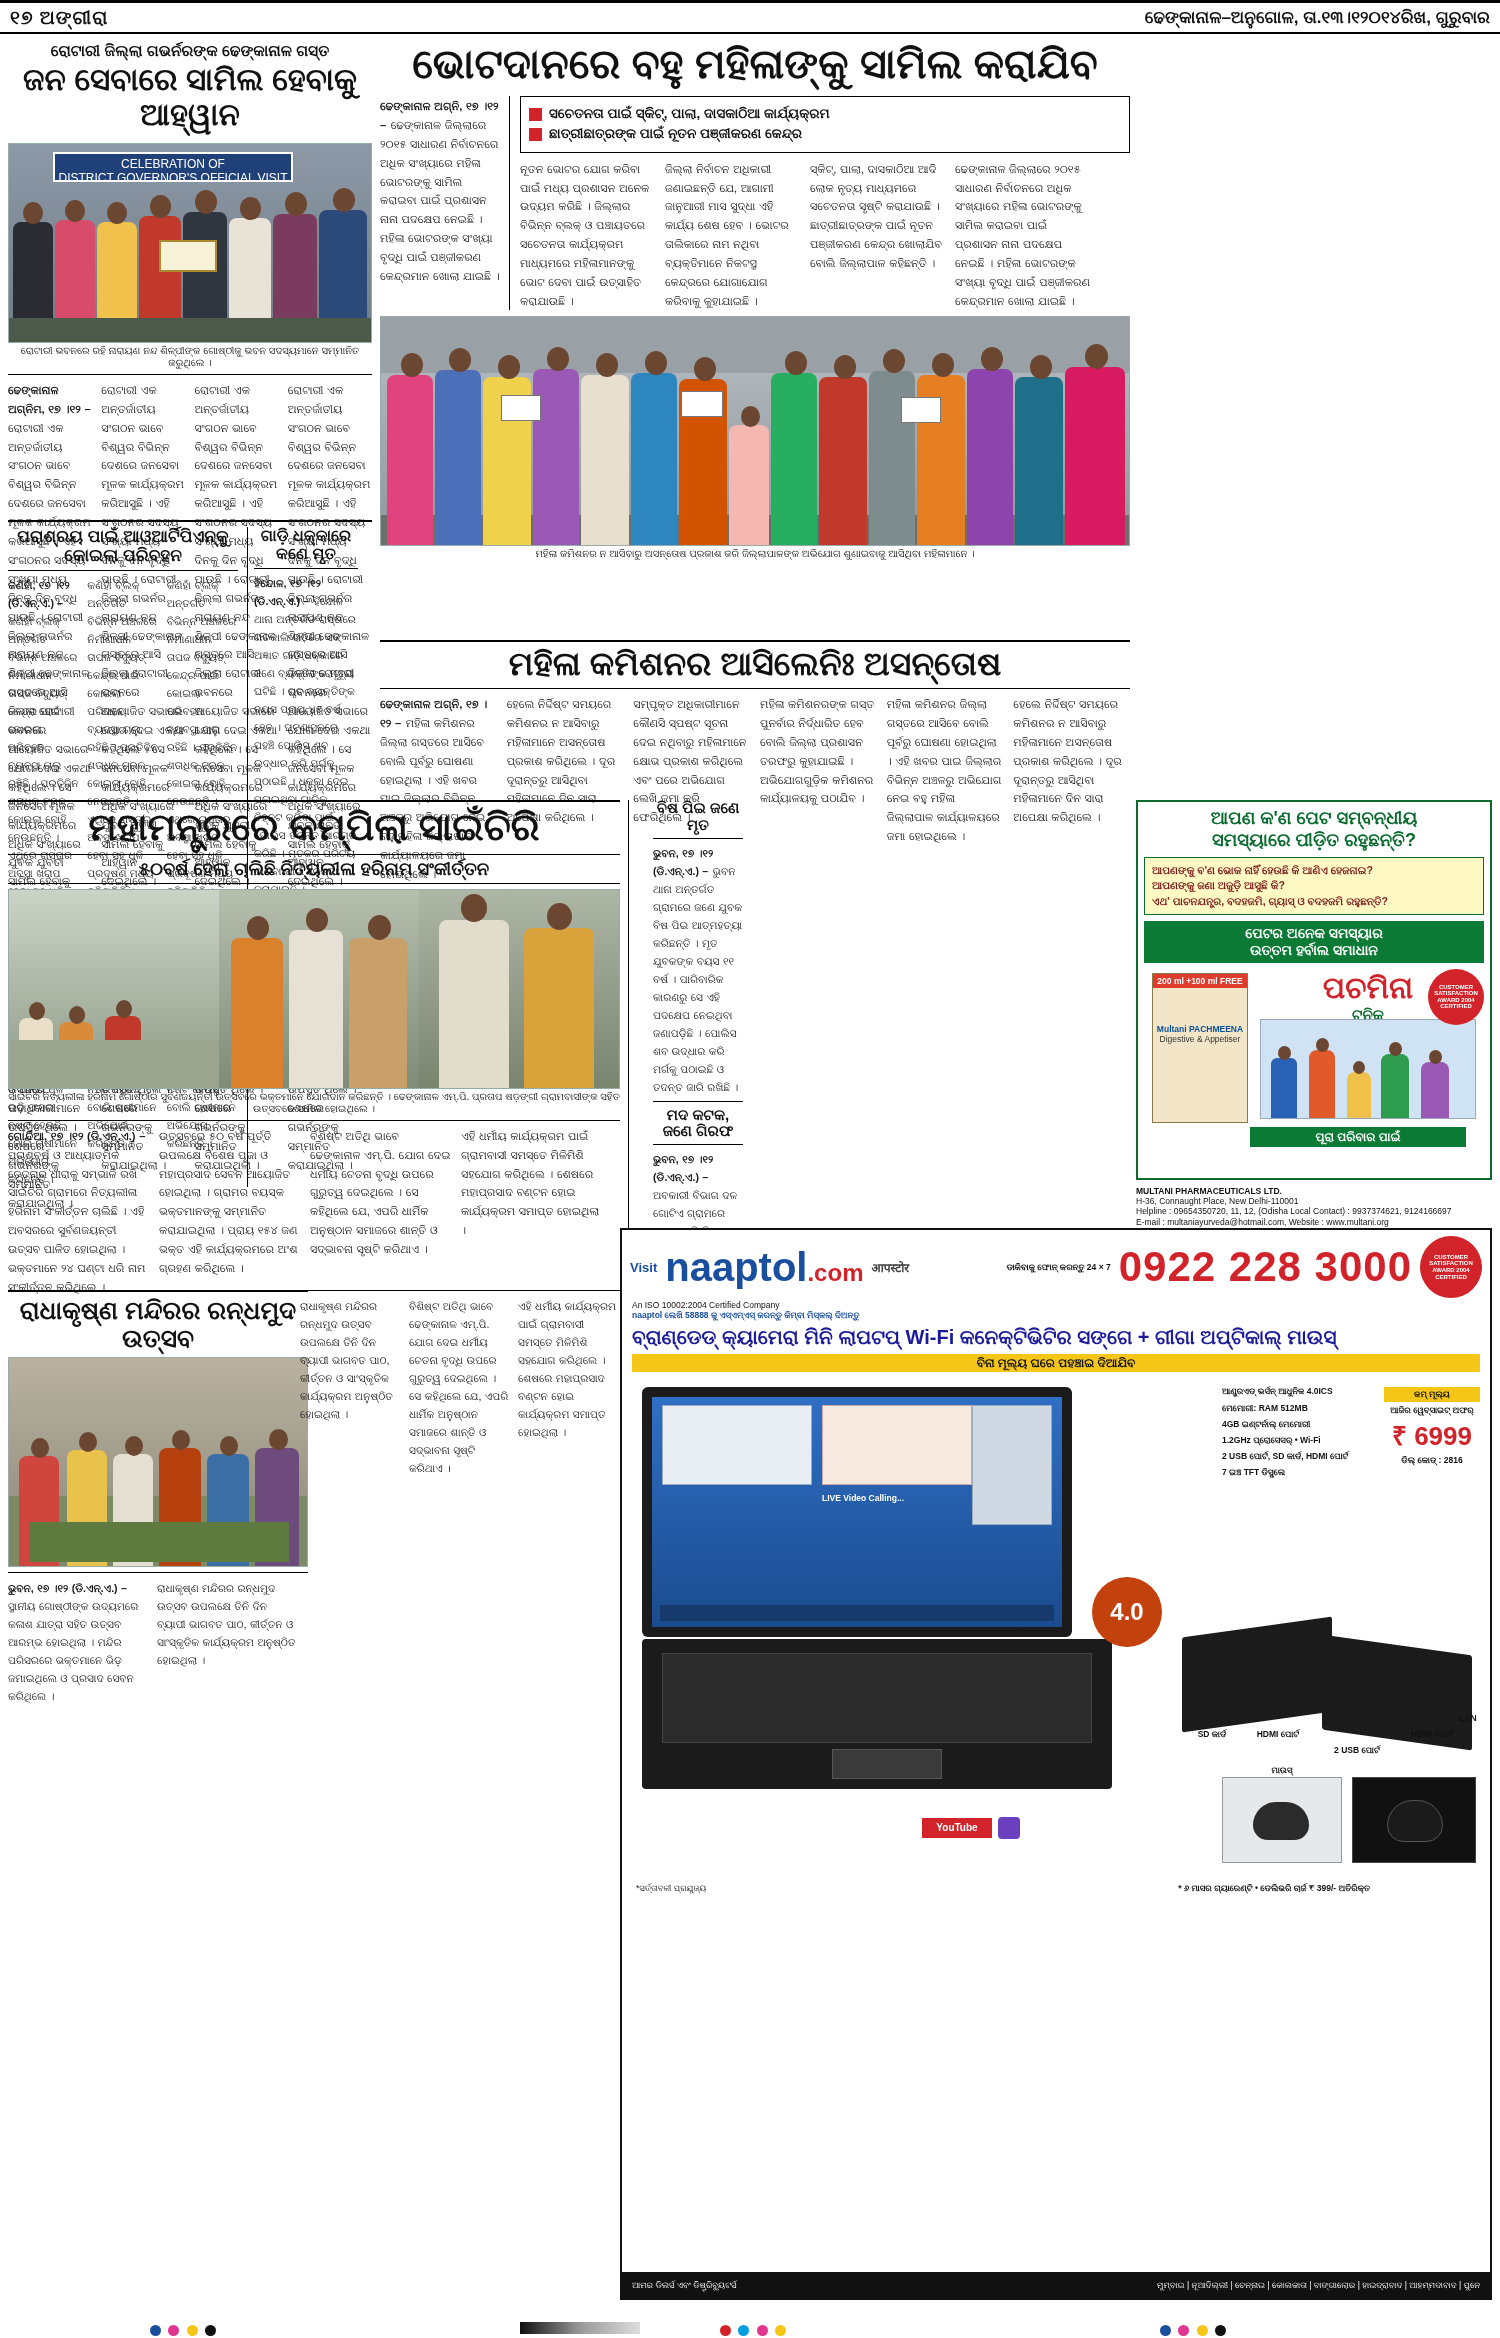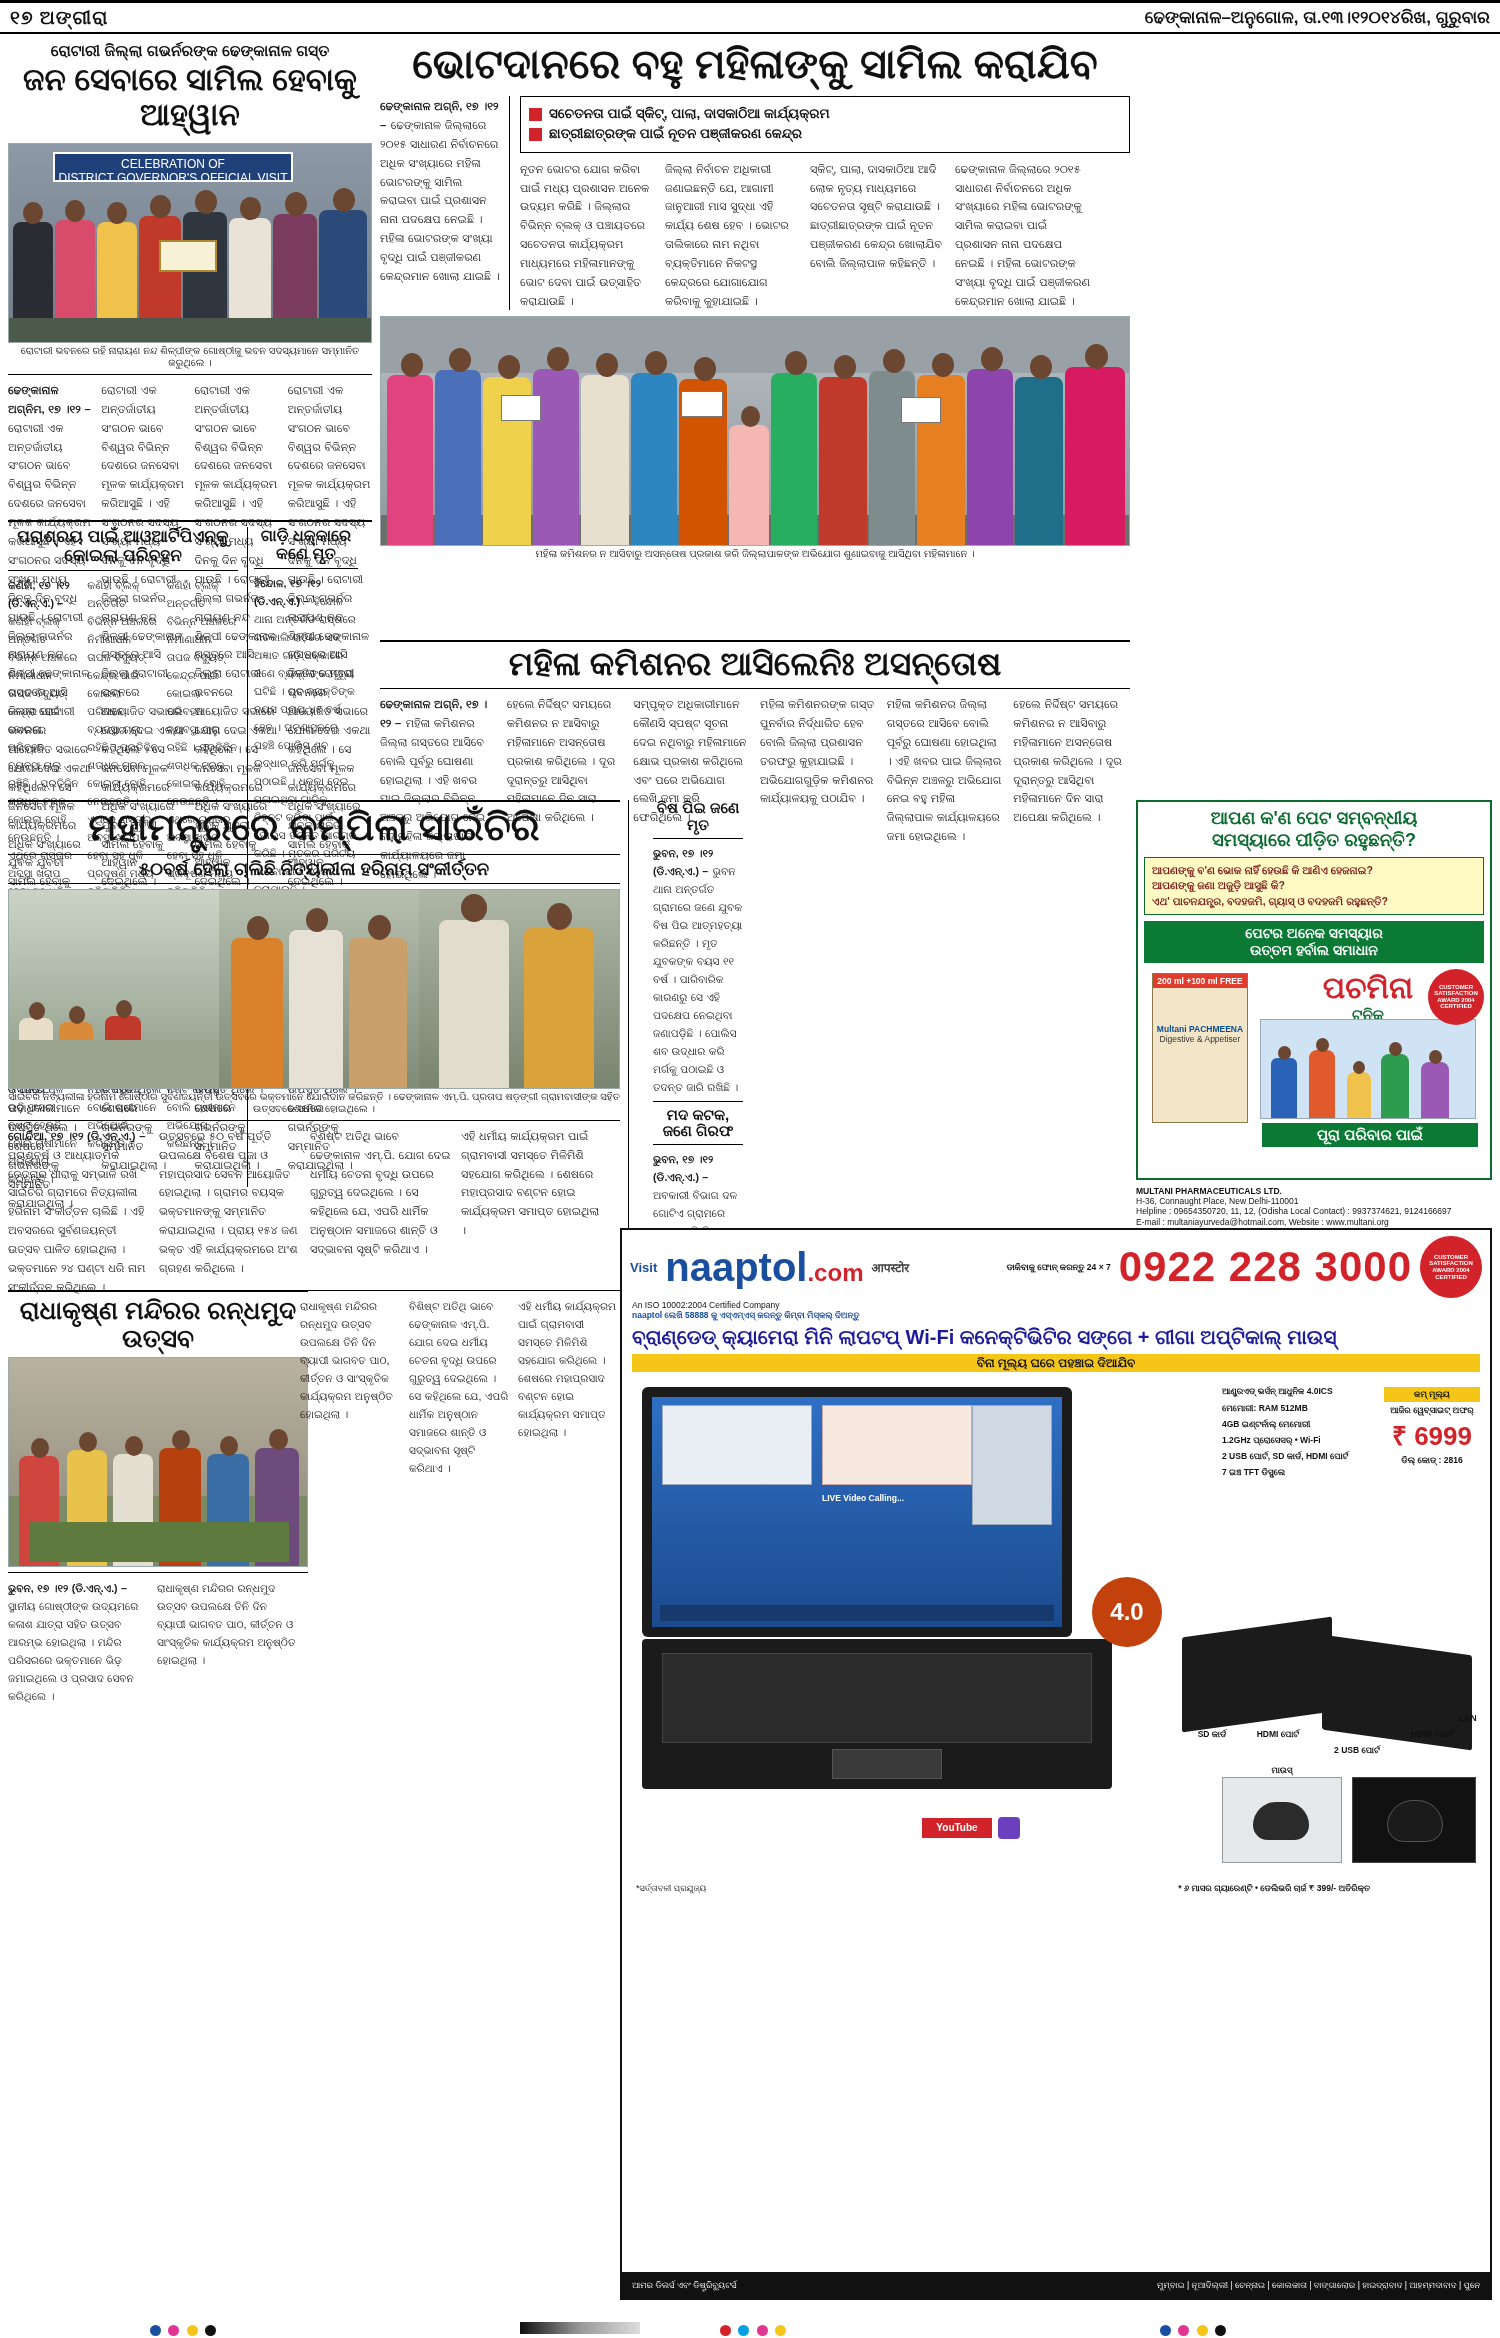--- a/index.html
+++ b/index.html
@@ -371,21 +371,21 @@
         <div class="head" style="left:17px; bottom:58px; width:13px; height:14px;"></div>
         <div class="fig" style="left:48px; width:26px; height:68px; background:#e05a2b;"></div>
         <div class="head" style="left:55px; bottom:66px; width:13px; height:14px;"></div>
         <div class="fig" style="left:86px; width:24px; height:46px; background:#f0c24b;"></div>
         <div class="head" style="left:92px; bottom:44px; width:12px; height:13px;"></div>
         <div class="fig" style="left:120px; width:28px; height:64px; background:#2e9c4e;"></div>
         <div class="head" style="left:128px; bottom:62px; width:13px; height:14px;"></div>
         <div class="fig" style="left:160px; width:28px; height:56px; background:#9b59b6;"></div>
         <div class="head" style="left:168px; bottom:54px; width:13px; height:14px;"></div>
       </div>
-      <div class="ad-green-band" style="position:absolute; left:124px; bottom:6px; width:216px; font-size:15px; padding:3px 0;">ପୂରା ପରିବାର ପାଇଁ</div>
+      <div class="ad-green-band" style="position:absolute; left:112px; bottom:6px; width:216px; font-size:12px; padding:3px 0;">ପୂରା ପରିବାର ପାଇଁ</div>
       <div class="badge-round" style="position:absolute; right:6px; top:6px; width:56px; height:56px; font-size:6px; padding:4px; line-height:1.1;">CUSTOMER SATISFACTION AWARD 2004 CERTIFIED</div>
     </div>
   </div>
 
   <div class="col" style="left:1136px; top:1186px; width:356px;">
     <div class="tiny b">MULTANI PHARMACEUTICALS LTD.</div>
     <div class="tiny">H-36, Connaught Place, New Delhi-110001</div>
     <div class="tiny">Helpline : 09654350720, 11, 12, (Odisha Local Contact) : 9937374621, 9124166697</div>
     <div class="tiny">E-mail : multaniayurveda@hotmail.com, Website : www.multani.org</div>
   </div>

